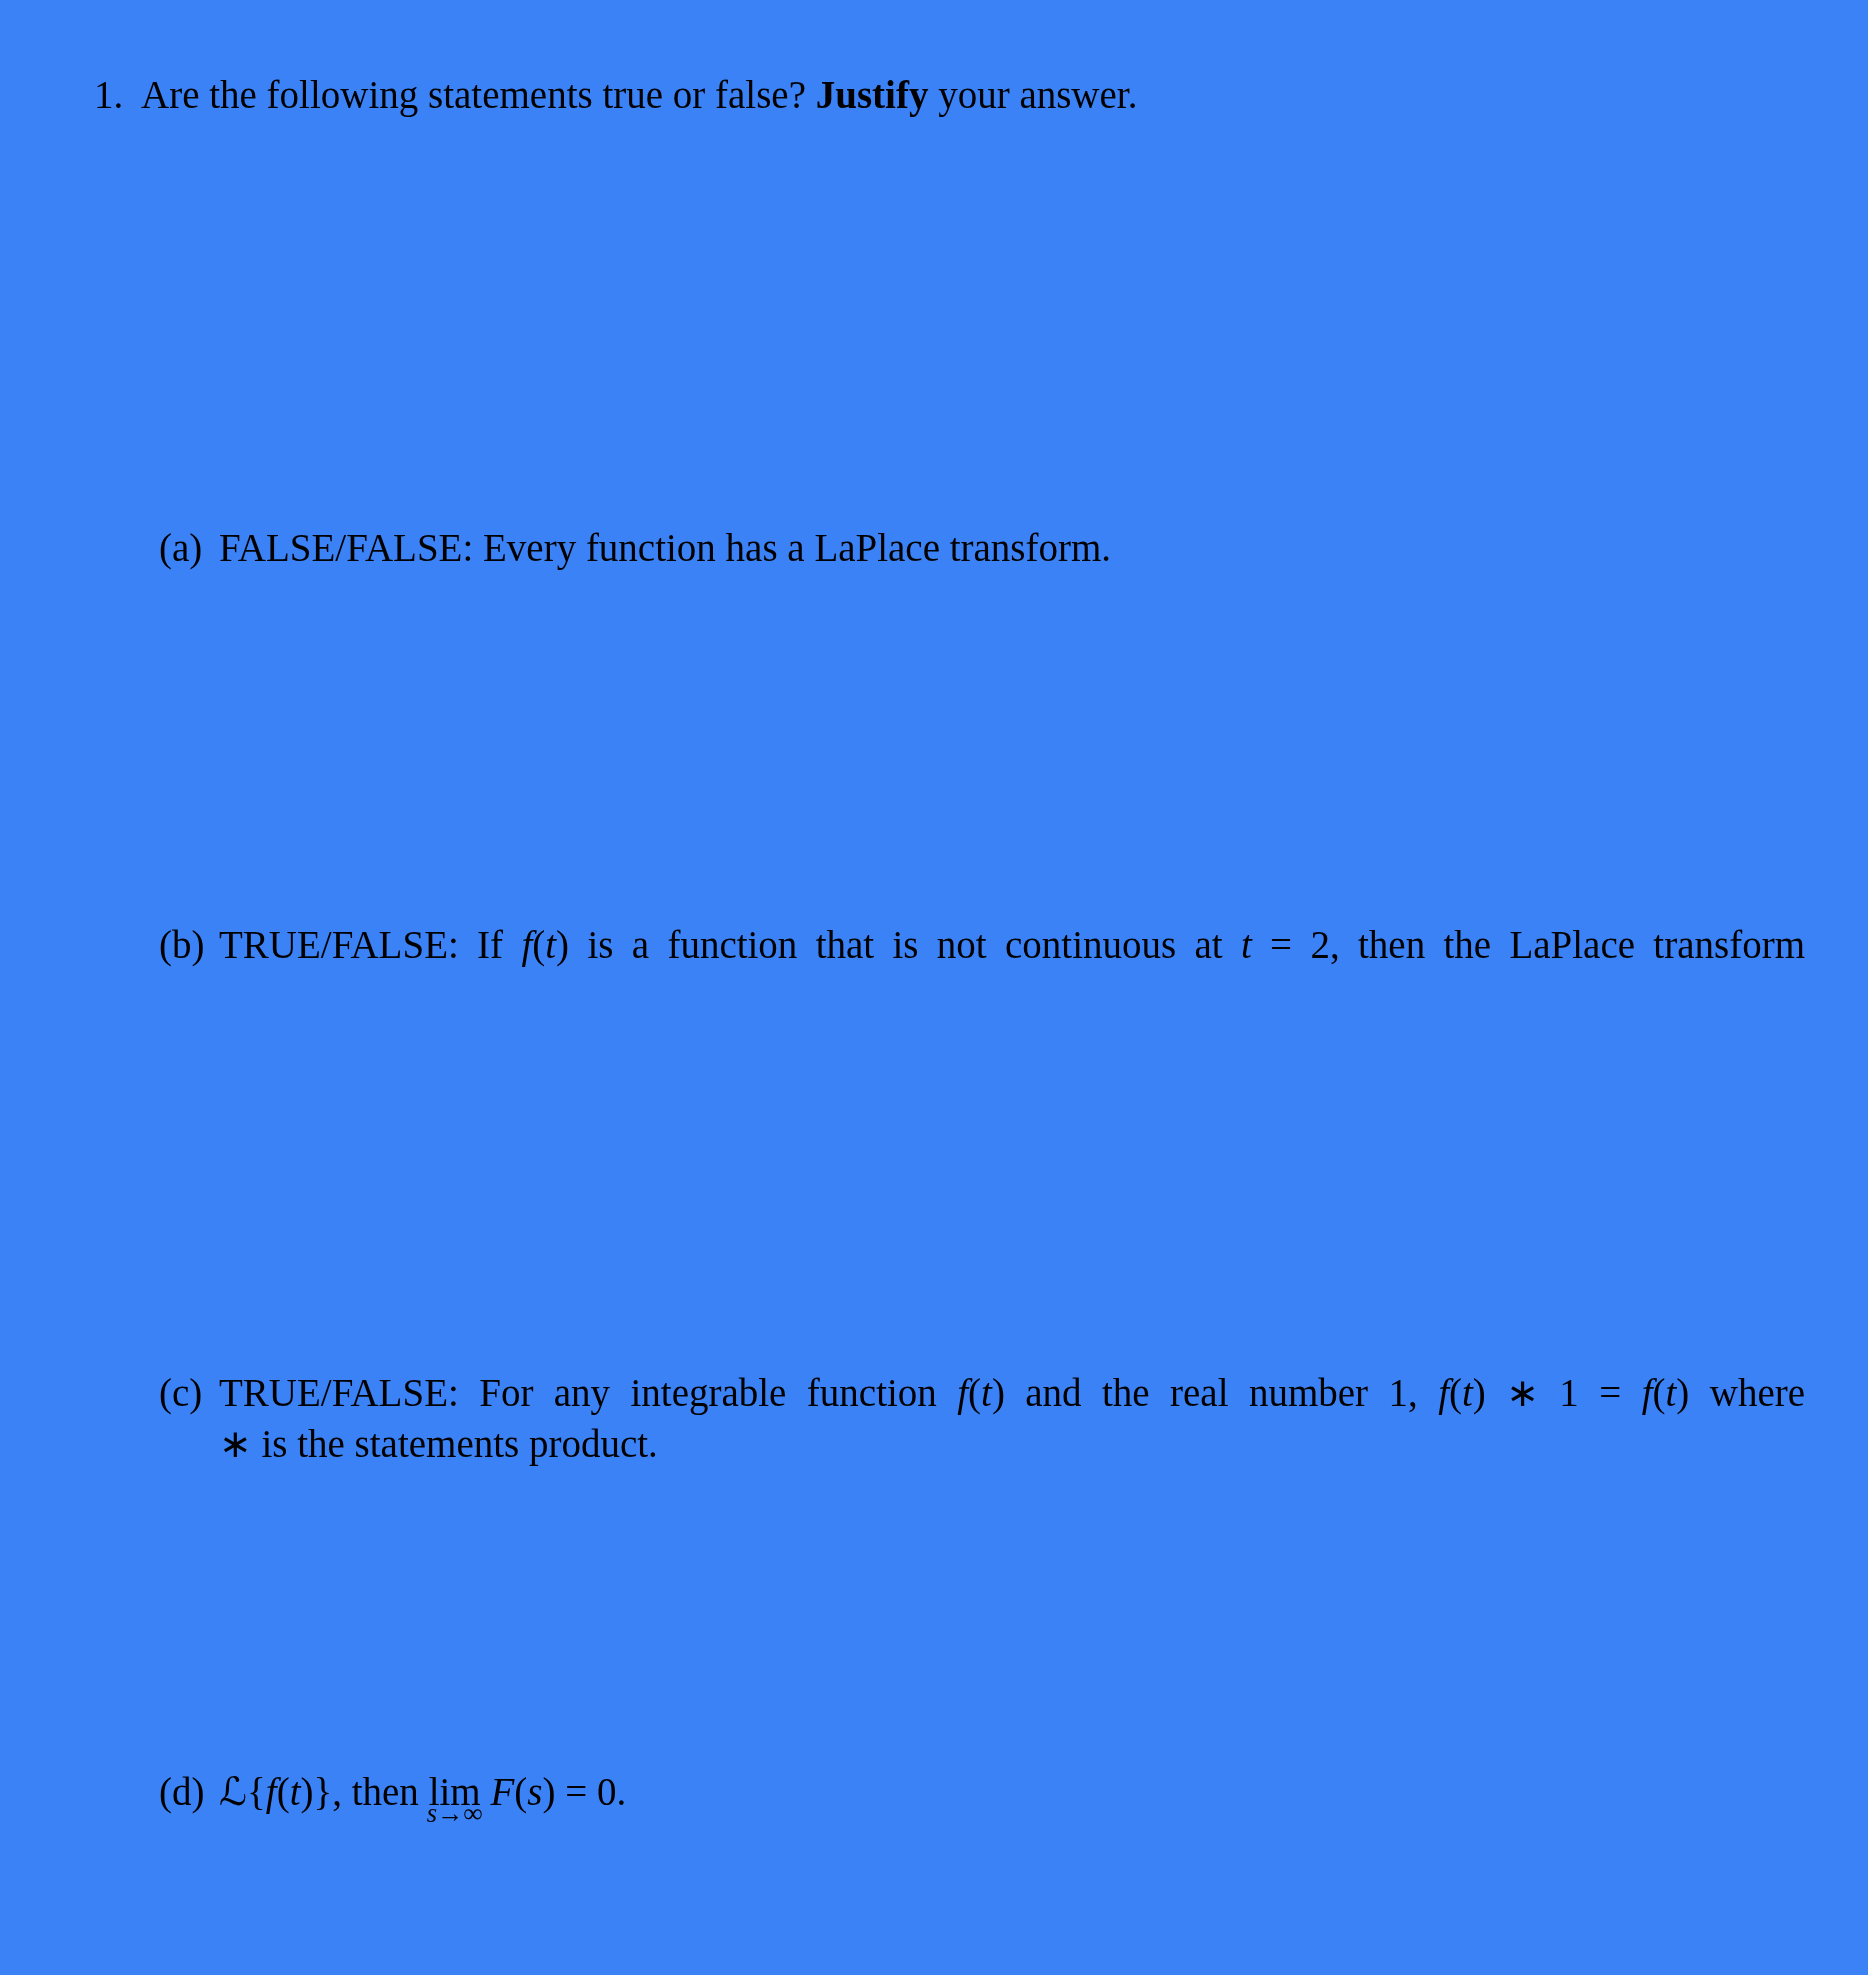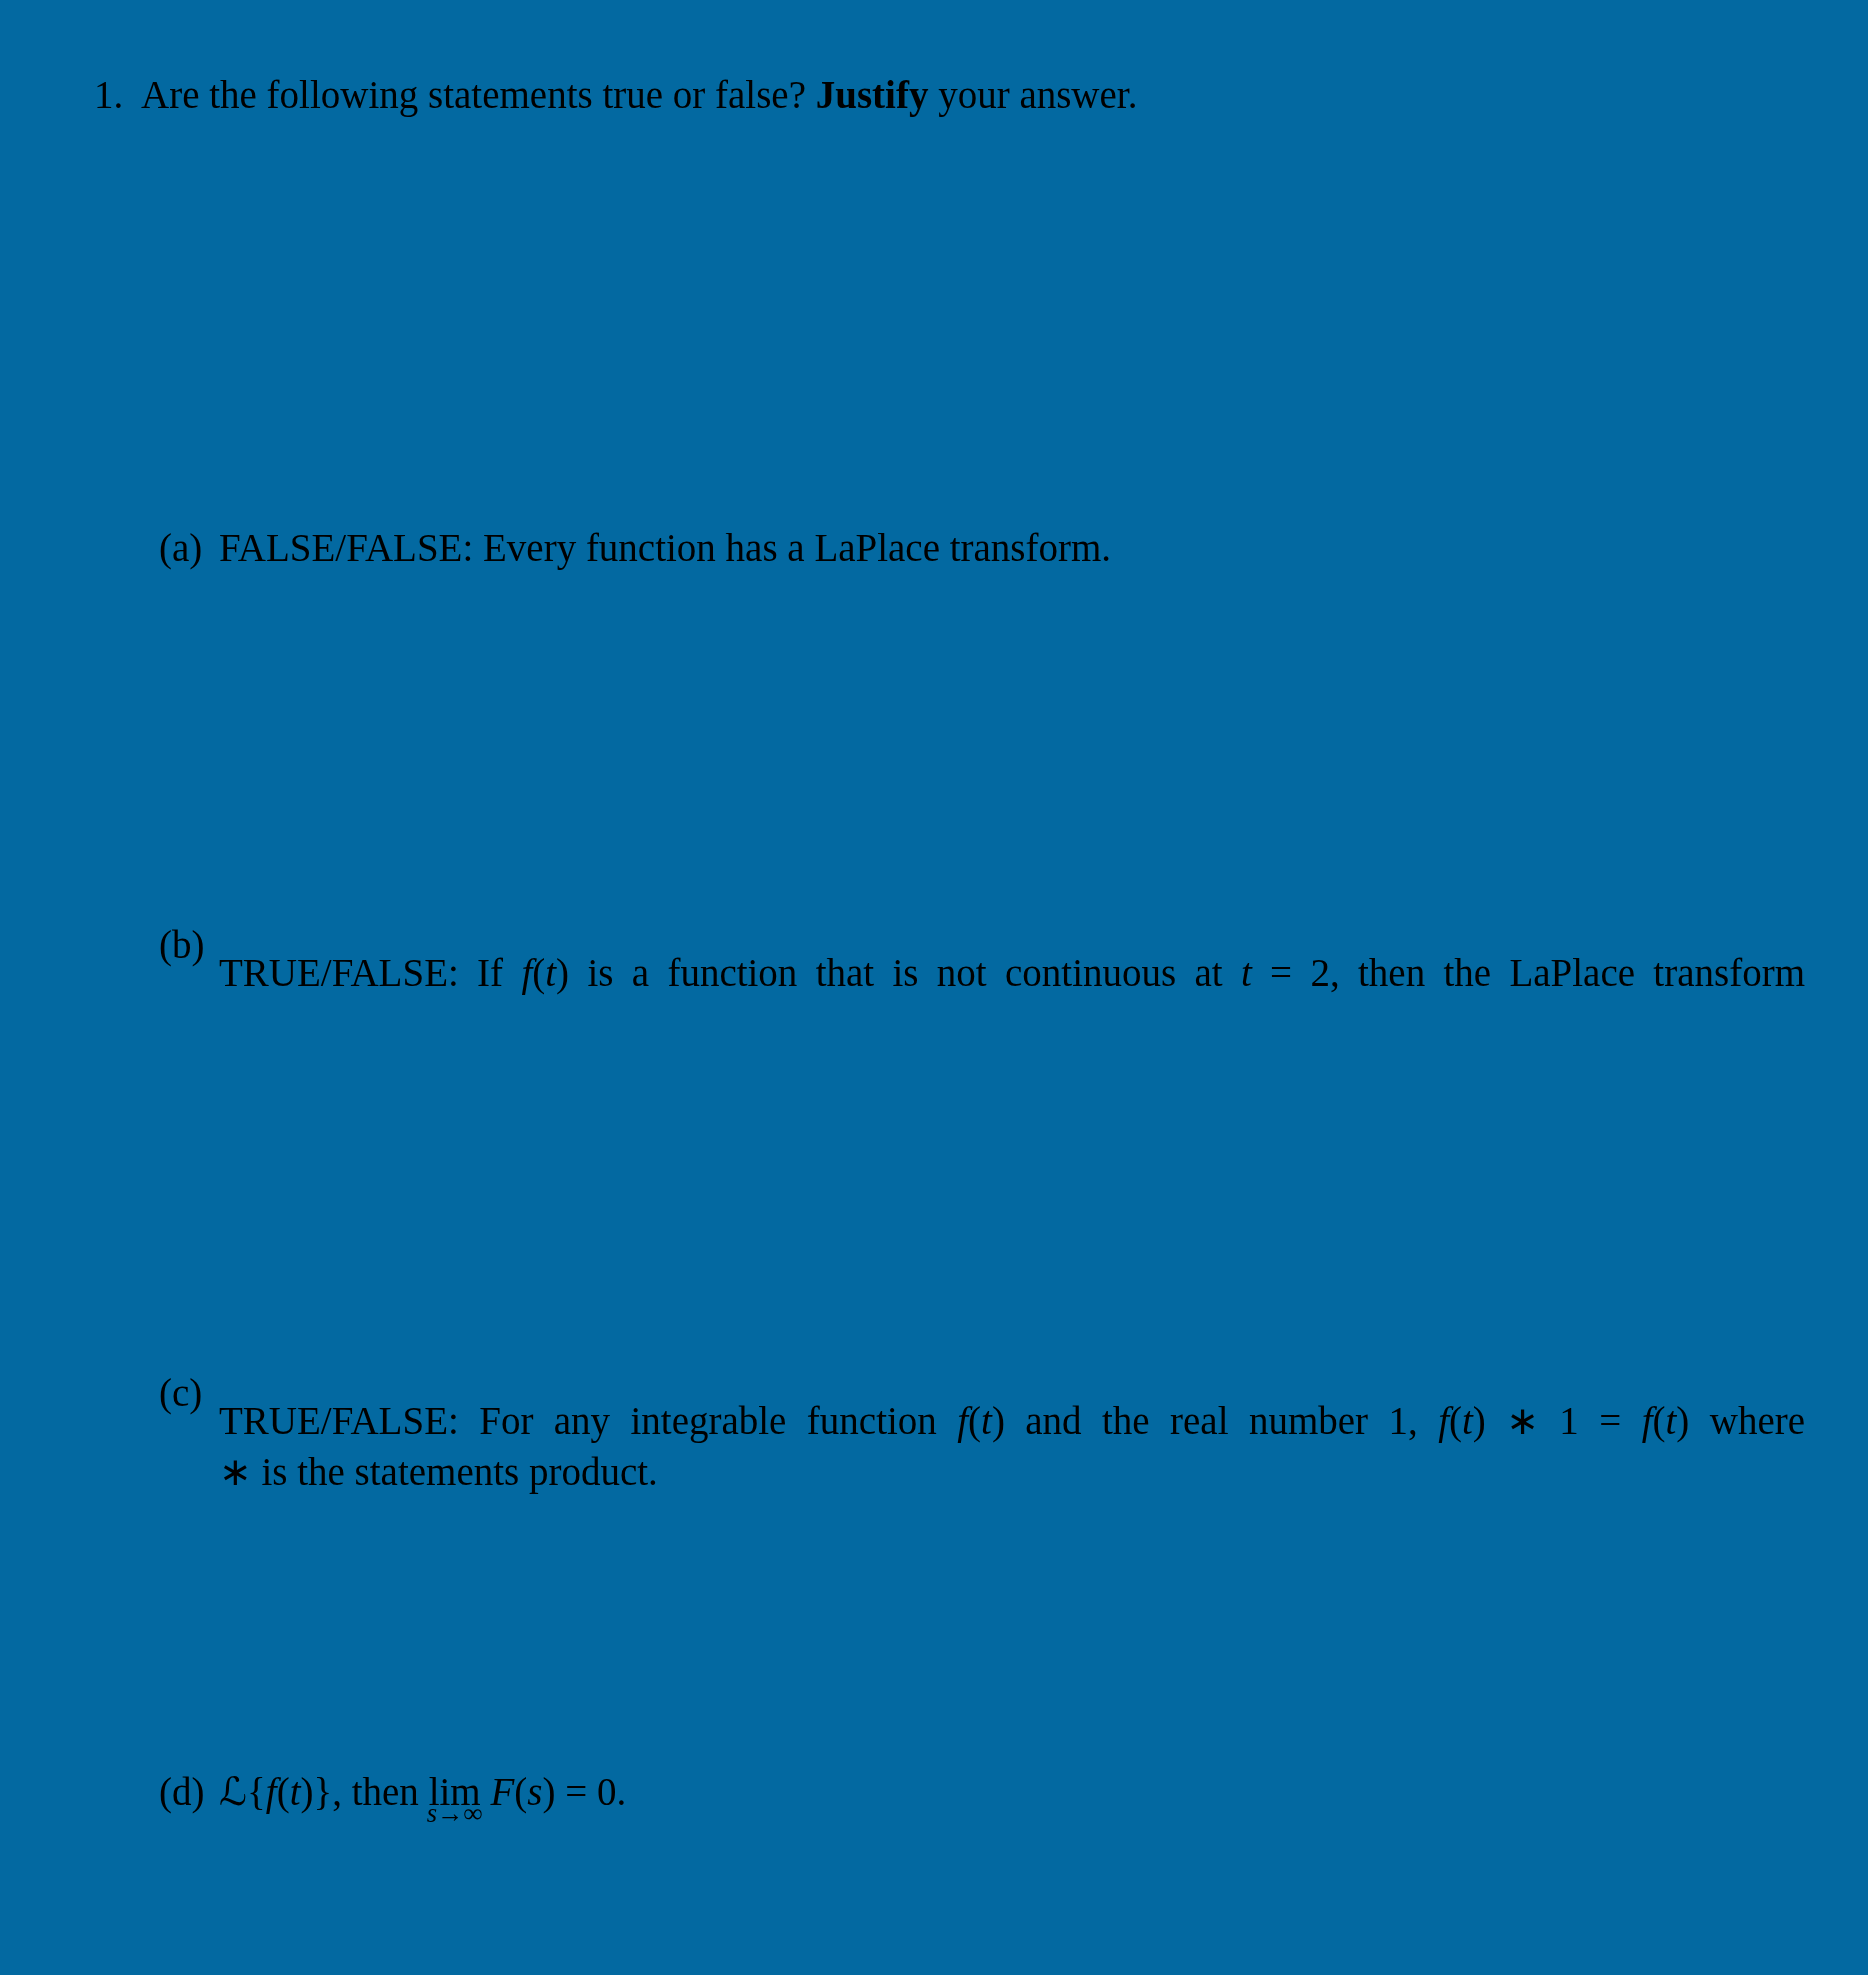--- a/index.html
+++ b/index.html
@@ -1,32 +1,32 @@
 <!DOCTYPE html>
 <html style="font-size:6.7px"><head>
 <meta charset="utf-8">
 <style>
   html,body{margin:0;padding:0;background:#ffffff;}
   .page{
     position:relative;
     width:1868px;
     height:1975px;
-    background:#0369a1;
+    background:#3b82f6;
     color:#000000;
     font-family:"Liberation Serif","DejaVu Serif",serif;
     font-size:39px;
     line-height:1.3;
   }
   .title-row{position:absolute;left:94px;top:70px;width:1711px;}
   .qnum{display:inline-block;width:47px;}
   .qtitle{display:inline;}
   .item{position:absolute;left:159px;width:1646px;}
   .ilabel{position:absolute;left:0;top:0;}
   .ibody{margin-left:60px;}
-  .jline{text-align:justify;text-align-last:justify;margin-top:28px;}
+  .jline{text-align:justify;text-align-last:justify;}
   .lline{text-align:left;}
   .seg-rm{font-style:normal;}
   .seg-it{font-style:italic;}
   .seg-bf{font-weight:700;}
   .seg-cal{font-family:"DejaVu Serif","DejaVu Sans",serif;}
   .seg-star{font-family:"DejaVu Sans","DejaVu Serif",serif;}
   .lim{display:inline-block;position:relative;text-align:right;}
   .lim-sub{
     position:absolute;
     left:50%;

